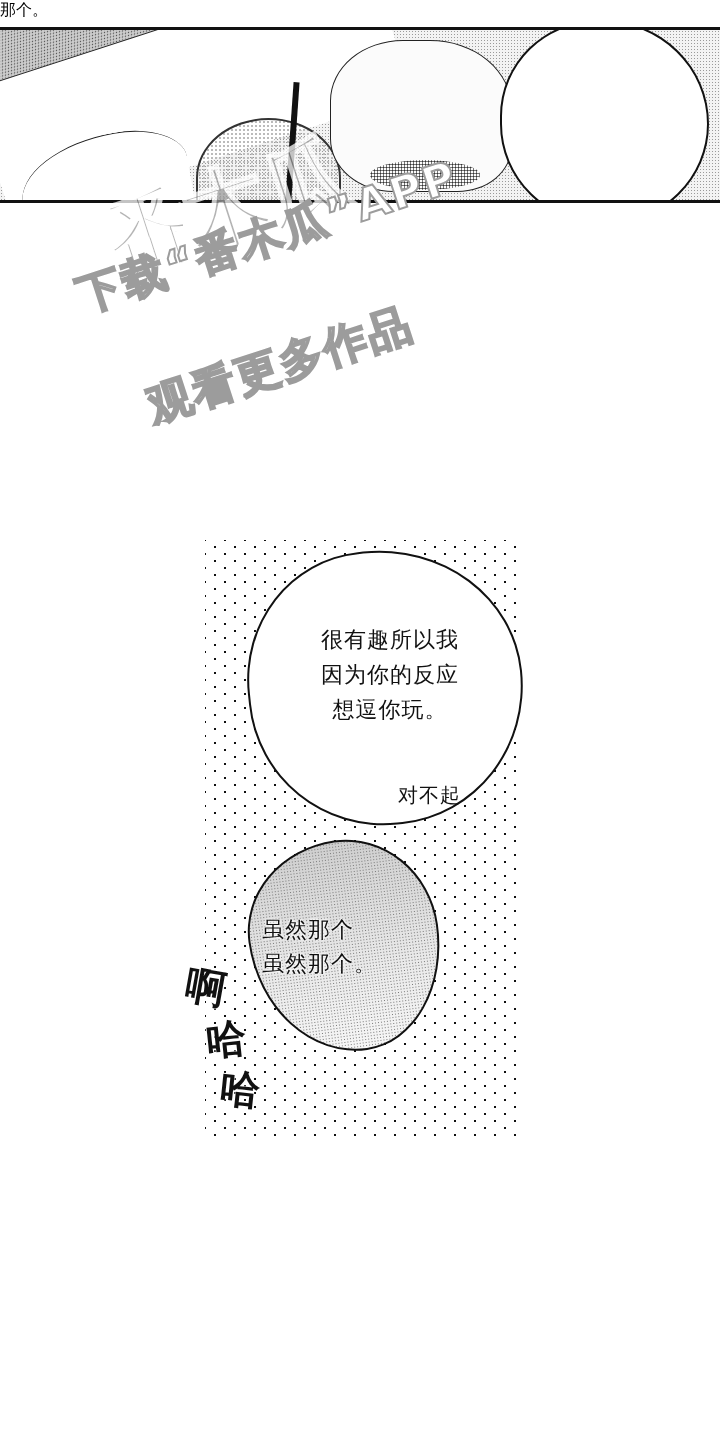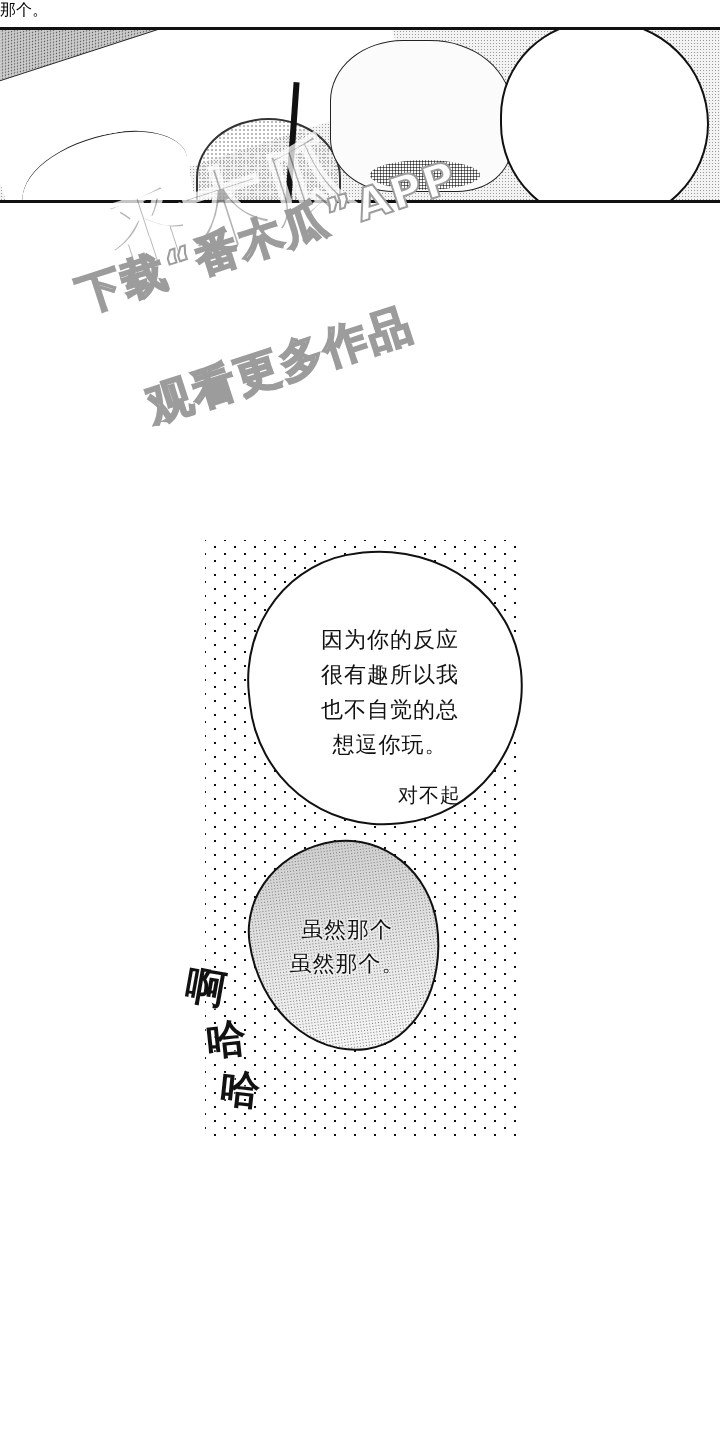--- a/index.html
+++ b/index.html
@@ -100,21 +100,21 @@
       position: absolute; left: 250px; top: 840px; width: 190px; height: 212px;
       border: 2.5px solid #111; box-sizing: border-box;
       border-radius: 52% 48% 46% 54% / 42% 46% 54% 58%;
       transform: rotate(-8deg);
       background:
         radial-gradient(circle, #777 0.7px, transparent 1px) 0 0 / 3px 3px,
         linear-gradient(#cfcfcf, #e9e9e9 60%, #f6f6f6);
     }
     .bubble-gray-text {
       position: absolute; left: 262px; top: 913px; width: 170px;
-      font-size: 22px; line-height: 34px; color: #111; text-align: center;
+      font-size: 22px; line-height: 34px; color: #111; text-align: left;
       letter-spacing: 1px; text-shadow: 0 0 3px #fff, 0 0 3px #fff, 0 0 3px #fff;
     }
     .sfx {
       position: absolute; font-size: 40px; font-weight: bold; color: #111;
       text-shadow: 0 0 2px #fff, 0 0 2px #fff;
     }
     .sfx-1 { left: 186px; top: 960px; transform: rotate(10deg); }
     .sfx-2 { left: 206px; top: 1012px; transform: rotate(-6deg); }
     .sfx-3 { left: 220px; top: 1062px; transform: rotate(6deg); }
   </style>
@@ -136,23 +136,22 @@
 </div>
 
 <div class="watermark wm-logo">番木瓜</div>
 <div class="watermark wm-line1">下载“番木瓜”APP</div>
 <div class="watermark wm-line2">观看更多作品</div>
 
 <div class="panel-dots"></div>
 
 <div class="bubble-big"></div>
 <div class="bubble-big-text">
+  <div>很有趣所以我</div>
   <div>因为你的反应</div>
-  <div>很有趣所以我</div>
-  <div>也不自觉的总</div>
   <div>想逗你玩。</div>
 </div>
 <div class="aside-text">对不起</div>
 
 <div class="bubble-gray"></div>
 <div class="bubble-gray-text">
   <div>虽然那个</div>
   <div>虽然那个。</div>
 </div>
 

